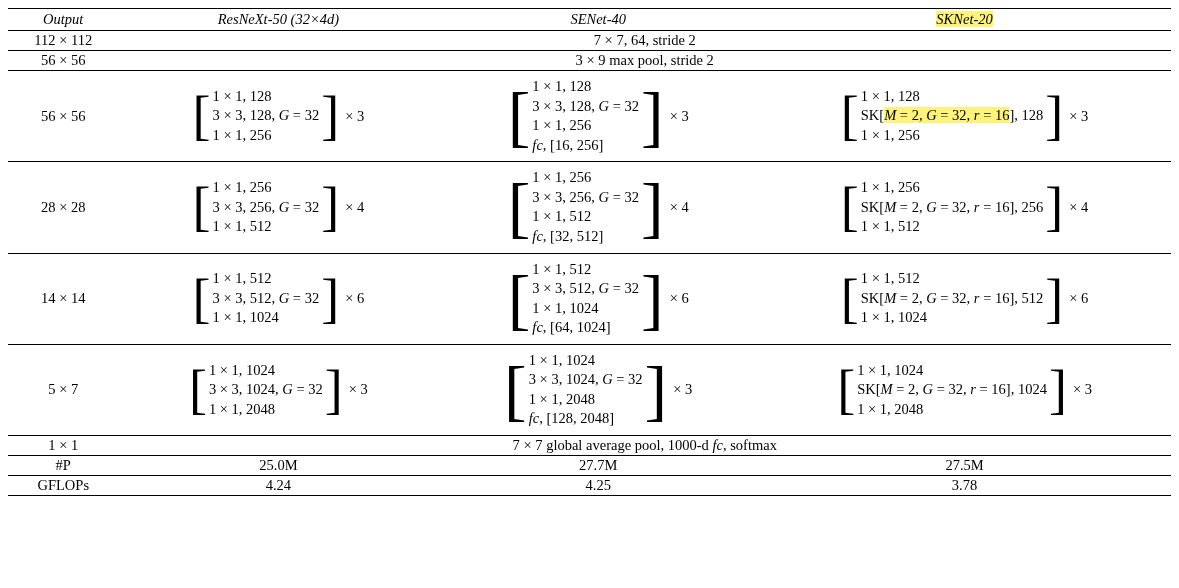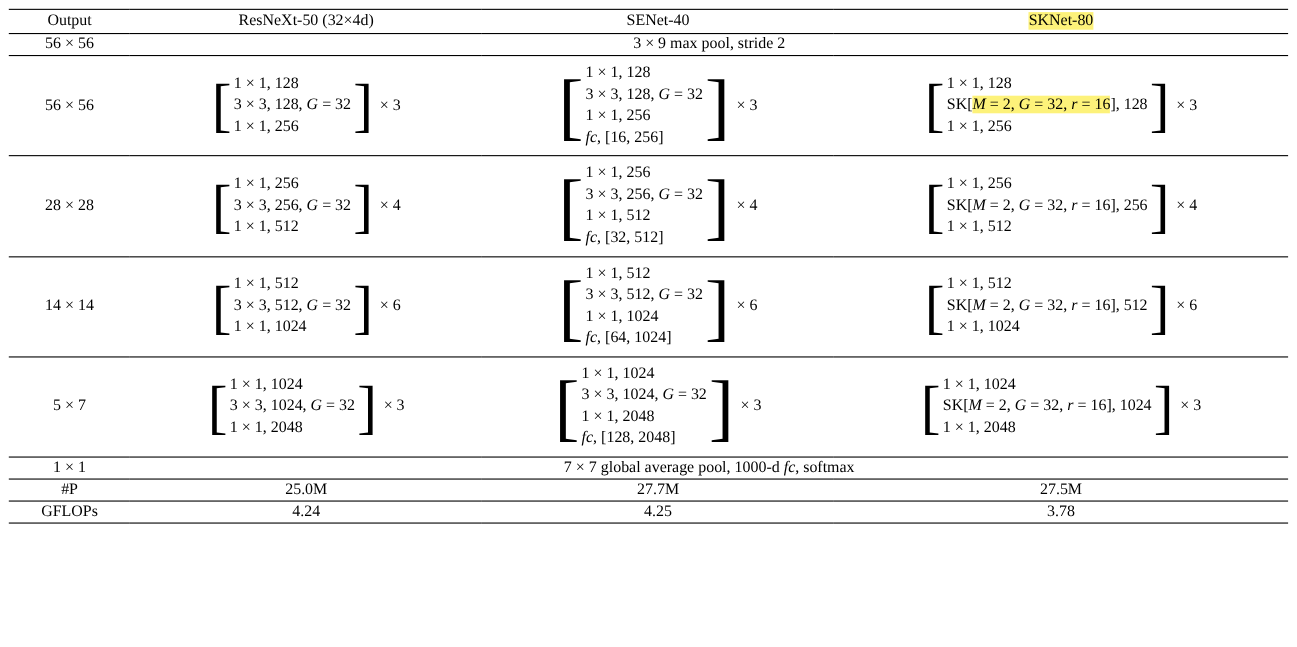--- a/index.html
+++ b/index.html
@@ -17,20 +17,21 @@
     }
     th, td {
       border-top: 1px solid #000;
       border-bottom: 1px solid #000;
       padding: 2px 6px;
       text-align: center;
       vertical-align: middle;
     }
     th {
       font-weight: normal;
+      font-style: italic;
     }
     .col0 { width: 9.5%; }
     .col1 { width: 27.5%; }
     .col2 { width: 27.5%; }
     .col3 { width: 35.5%; }
     .hl { background: #fdf27a; }
     .block-wrap {
       display: inline-flex;
       align-items: center;
       justify-content: center;
@@ -72,23 +73,27 @@
     <col class="col0">
       <col class="col1">
       <col class="col2">
       <col class="col3">
   </colgroup>
   <tbody>
       <tr class="tight">
     <th>Output</th>
     <th>ResNeXt-50 (32×4d)</th>
     <th>SENet-40</th>
-    <th><span class="hl">SKNet-80</span></th>
-  </tr>
-
+    <th><span class="hl">SKNet-20</span></th>
+  </tr>
+
+  <tr class="tight">
+    <td>112 × 112</td>
+    <td colspan="3">7 × 7, 64, stride 2</td>
+  </tr>
 
   <tr class="tight">
     <td>56 × 56</td>
     <td colspan="3">3 × 9 max pool, stride 2</td>
   </tr>
 
   <tr>
     <td>56 × 56</td>
     <td>
       <span class="block-wrap">

